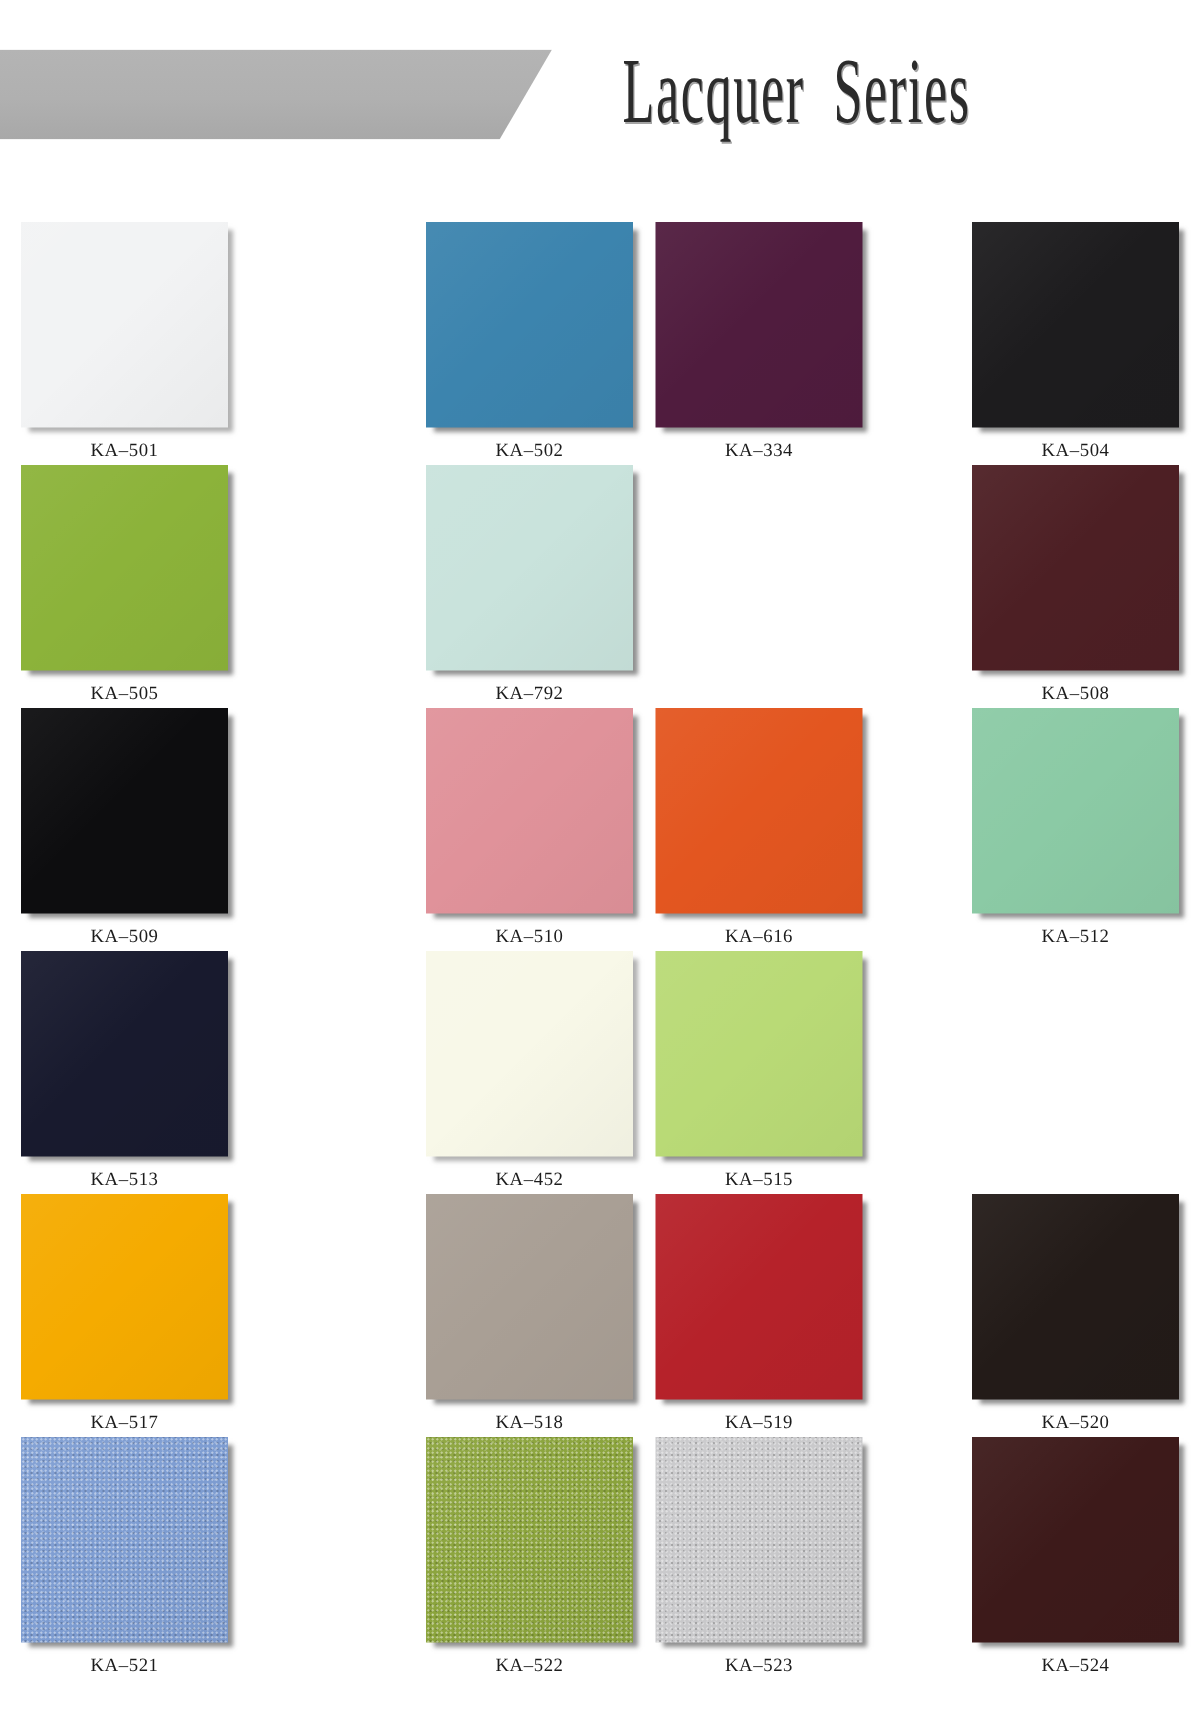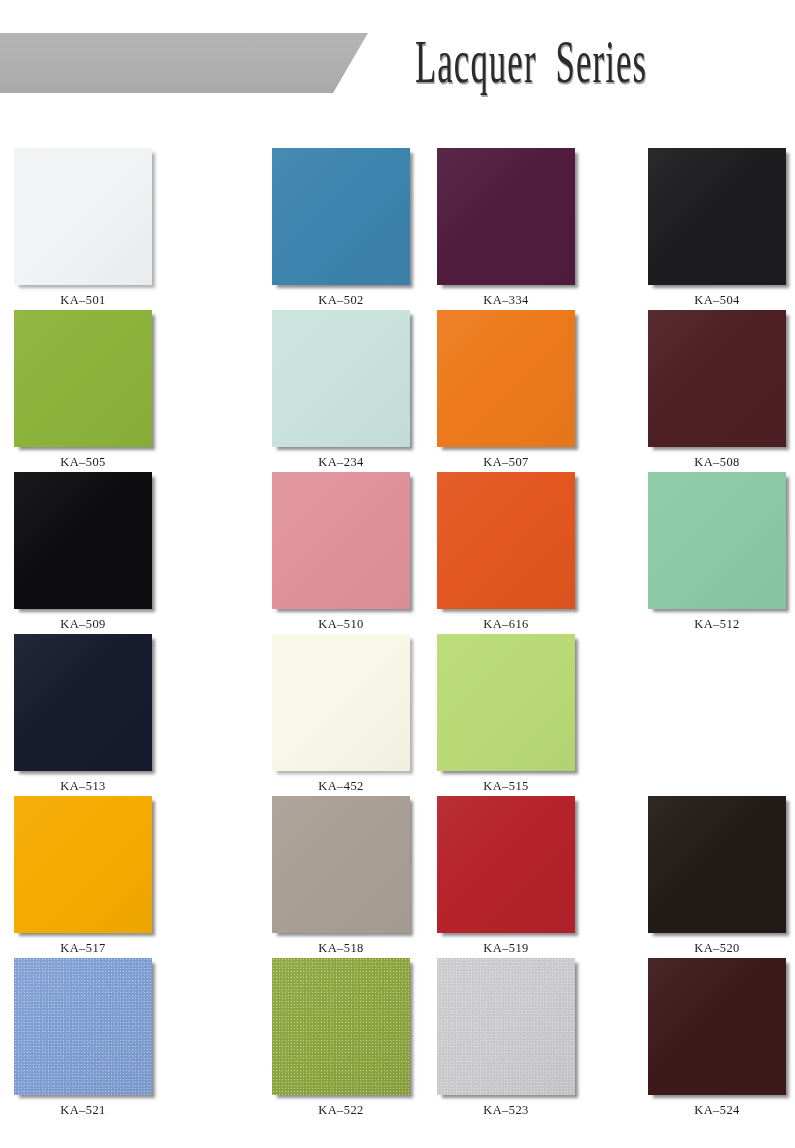--- a/index.html
+++ b/index.html
@@ -72,21 +72,21 @@
   .row {
     position: relative;
     height: 162px;
   }
   .cell {
     position: absolute;
     top: 0;
     width: 138px;
   }
   .cell.c0 { left: 14px; }
-  .cell.c1 { left: 227px; padding-left: 45px; }
+  .cell.c1 { left: 239px; padding-left: 45px; }
   .cell.c2 { left: 437px; }
   .cell.c3 { left: 648px; }
 
   .chip {
     position: relative;
     width: 138px;
     height: 137px;
     box-shadow: 4px 4px 3px -1px rgba(105,105,105,0.75);
   }
   .chip::after {
@@ -150,25 +150,21 @@
         <div class="label">KA–504</div>
       </div>
     </div>
     <div class="row">
       <div class="cell c0">
         <div class="chip" style="background: rgb(140, 179, 58);"></div>
         <div class="label">KA–505</div>
       </div>
       <div class="cell c1">
         <div class="chip" style="background: rgb(201, 227, 220);"></div>
-        <div class="label">KA–234</div>
-      </div>
-      <div class="cell c2">
-        <div class="chip" style="background: rgb(236, 122, 28);"></div>
-        <div class="label">KA–507</div>
+        <div class="label">KA–792</div>
       </div>
       <div class="cell c3">
         <div class="chip" style="background: rgb(77, 31, 36);"></div>
         <div class="label">KA–508</div>
       </div>
     </div>
     <div class="row">
       <div class="cell c0">
         <div class="chip" style="background: rgb(13, 13, 15);"></div>
         <div class="label">KA–509</div>

